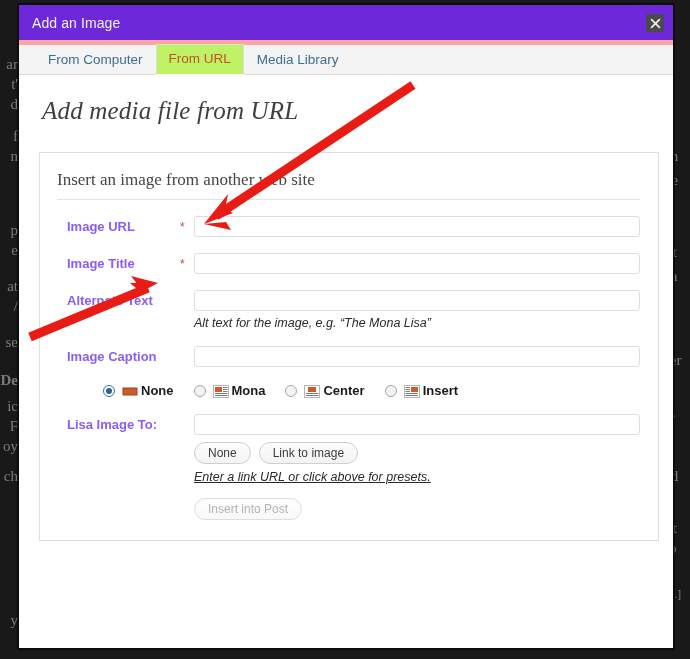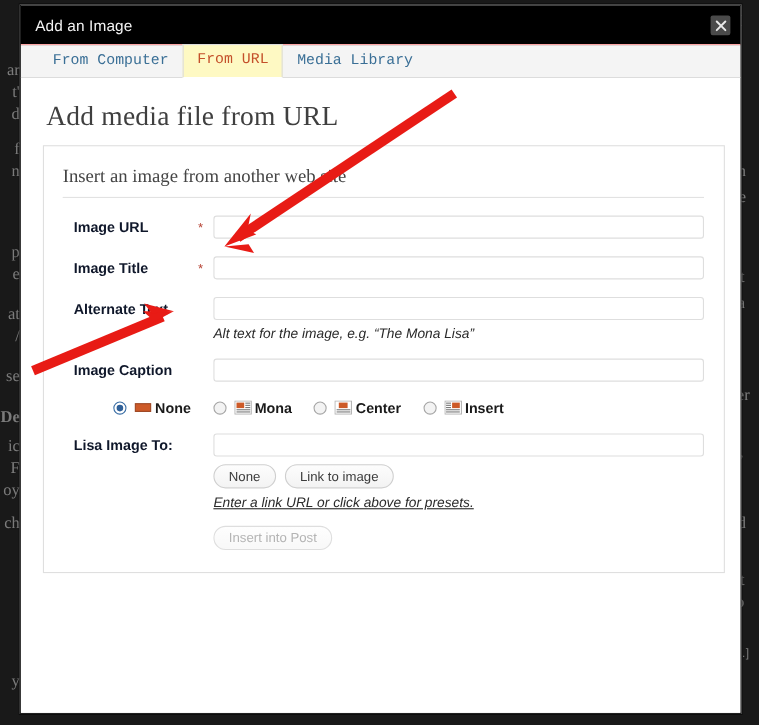--- a/index.html
+++ b/index.html
@@ -45,22 +45,22 @@
     border: 1px solid #0c0c0c;
     box-shadow: 0 0 0 1px rgba(0,0,0,.5);
     display: flex;
     flex-direction: column;
   }
 
   
   #titlebar {
     height: 35px;
     flex: 0 0 35px;
-    background: #000000;
-    border-bottom: 1px solid #fca5a5;
+    background: #6d28d9;
+    border-bottom: 5px solid #fca5a5;
     display: flex;
     align-items: center;
     position: relative;
   }
   #titlebar-title {
     color: #f2f2f2;
     font-size: 14px;
     padding-left: 13px;
     letter-spacing: .1px;
   }
@@ -94,44 +94,44 @@
     font-size: 13.5px;
     color: #3a6f96;
     padding: 6px 12px 7px 12px;
     line-height: 16px;
     cursor: pointer;
     border: 1px solid transparent;
     border-bottom: none;
     position: relative;
     top: 1px;
     background: transparent;
-    font-family: Liberation Mono, monospace;
   }
   .tab.active {
     color: #c4502a;
-    background: #fef9c3;
+    background: #bef264;
     border-color: #dcdcdc;
     border-bottom: 1px solid #fff;
   }
 
   
   #body {
     flex: 1 1 auto;
     background: #fff;
     padding: 0 18px;
     position: relative;
     overflow: hidden;
   }
   #page-heading {
     font-family: "Liberation Serif", serif;
     font-size: 25px;
     color: #3f3f3f;
     font-weight: normal;
-    margin: 22px 0 11px 5px;
+    margin: 22px 0 27px 5px;
     letter-spacing: .2px;
+    font-style: italic;
   }
 
   
   #form-panel {
     border: 1px solid #dfdfdf;
     background: #fff;
     margin: 0 2px;
     padding: 14px 18px 20px 15px;
     box-sizing: border-box;
     width: 620px;
@@ -149,21 +149,21 @@
   .row {
     display: flex;
     align-items: center;
     margin-top: 16px;
   }
   .row-label {
     width: 125px;
     flex: 0 0 125px;
     font-size: 13px;
     font-weight: bold;
-    color: #0f172a;
+    color: #8b5cf6;
     padding-left: 12px;
     box-sizing: border-box;
   }
   .req {
     flex: 0 0 14px;
     width: 14px;
     color: #b94a3c;
     font-size: 12px;
     line-height: 10px;
   }

